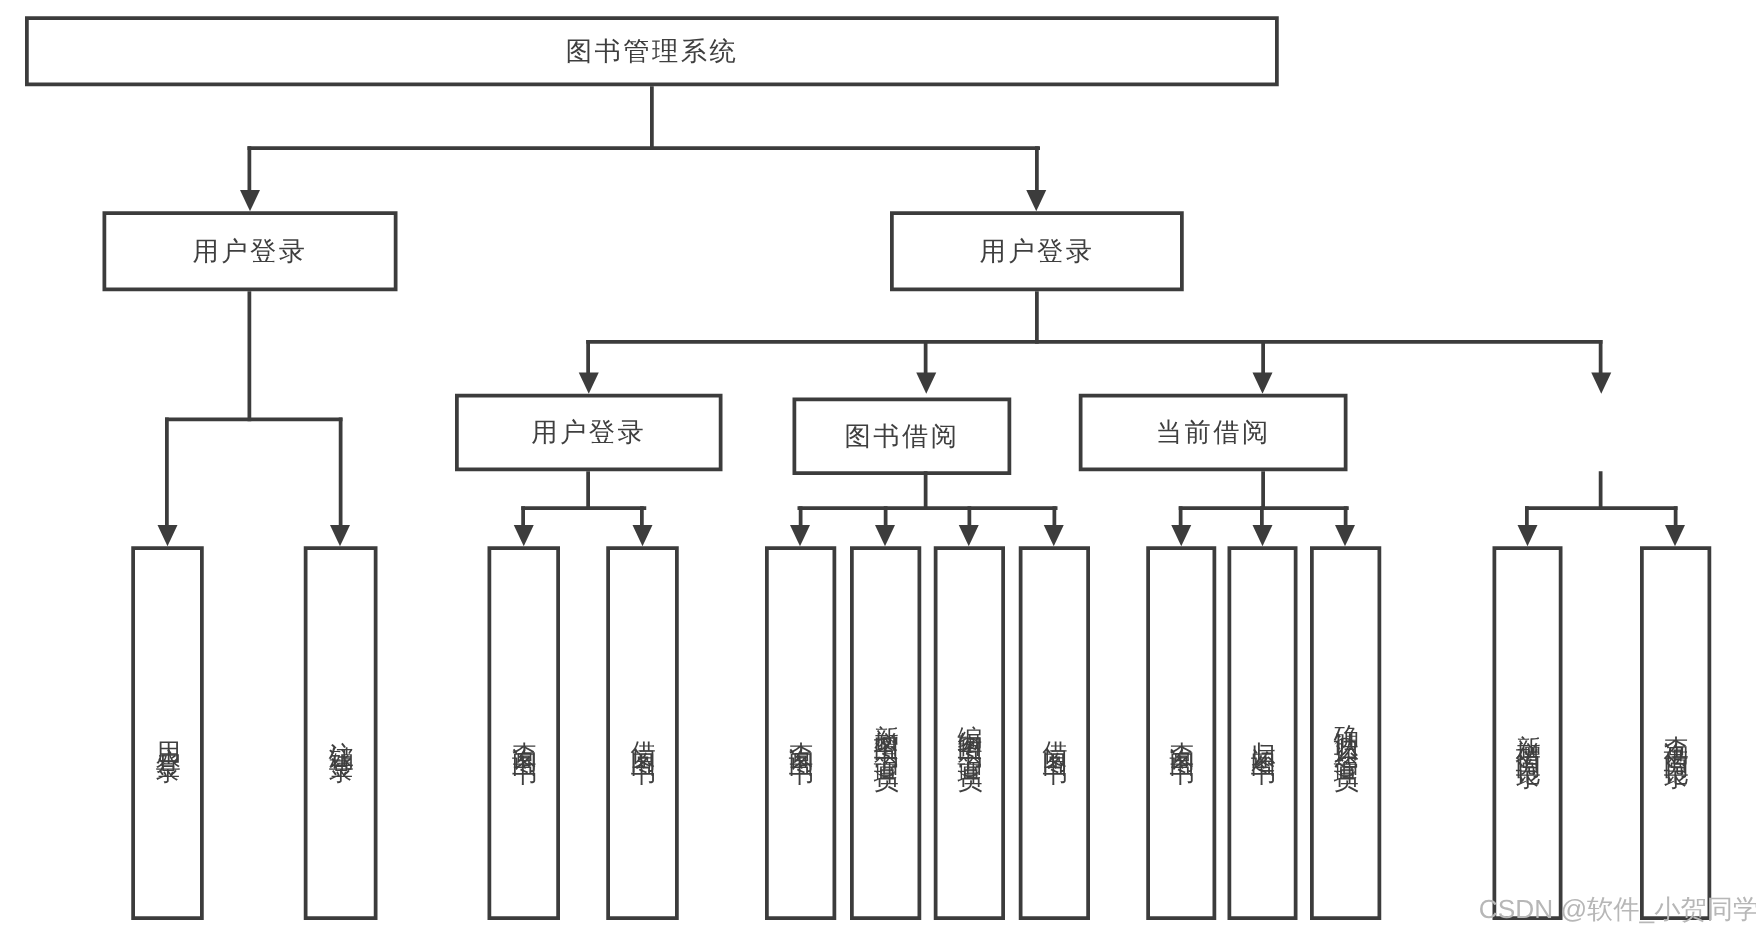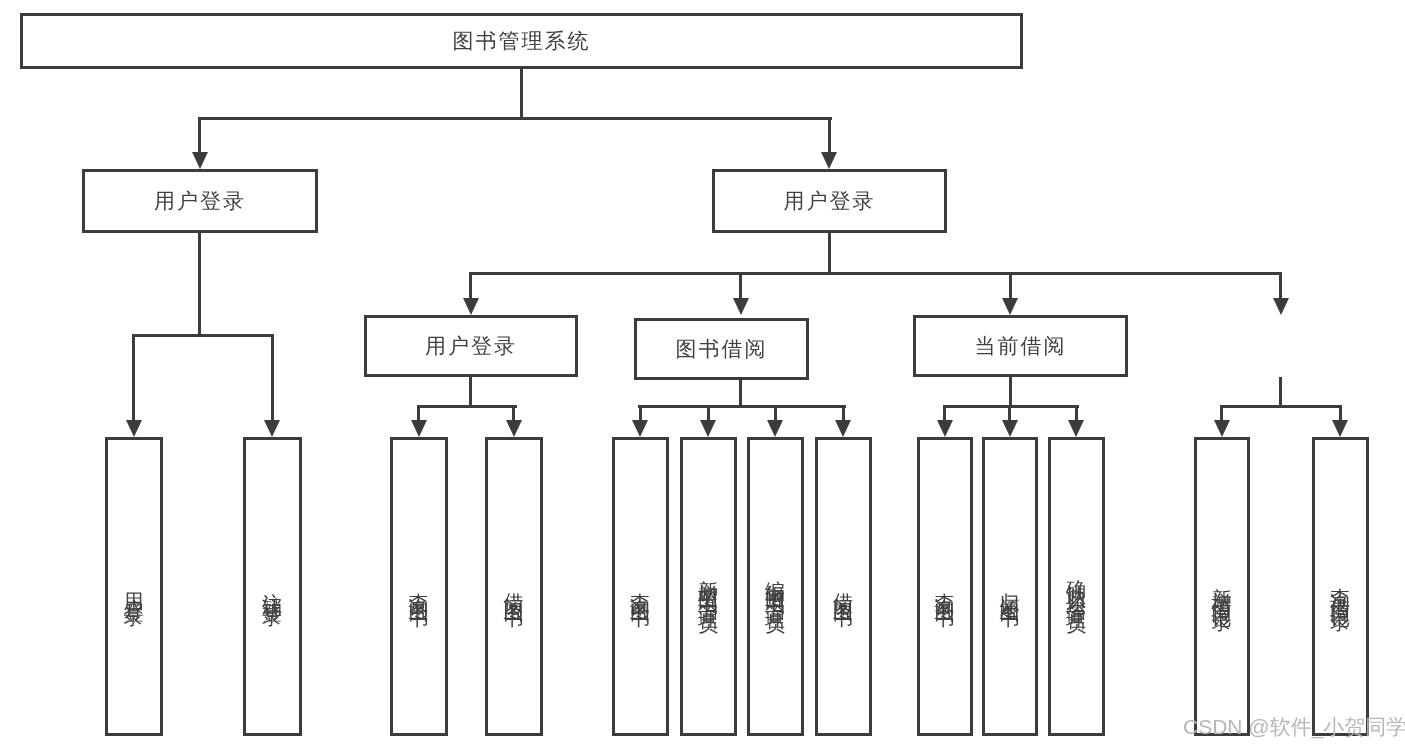--- a/index.html
+++ b/index.html
@@ -97,21 +97,21 @@
   <div class="arrow" style="left:1002px;top:298px"></div>
   <div class="vline" style="left:1279px;top:272px;height:28px"></div>
   <div class="arrow" style="left:1273px;top:298px"></div>
 
   <div class="box h" style="left:364px;top:315px;width:214px;height:62px">
     <span>用户登录</span>
   </div>
   <div class="box h" style="left:634px;top:318px;width:175px;height:62px">
     <span>图书借阅</span>
   </div>
-  <div class="box h" style="left:913px;top:315px;width:215px;height:62px">
+  <div class="box h" style="left:863px;top:315px;width:215px;height:62px">
     <span>当前借阅</span>
   </div>
 
   <div class="vline" style="left:469px;top:377px;height:31px"></div>
   <div class="vline" style="left:739px;top:377px;height:31px"></div>
   <div class="vline" style="left:1009px;top:377px;height:31px"></div>
   <div class="vline" style="left:1279px;top:377px;height:31px"></div>
 
   <div class="hline" style="left:417px;top:405px;width:100px"></div>
   <div class="hline" style="left:638px;top:405px;width:208px"></div>

